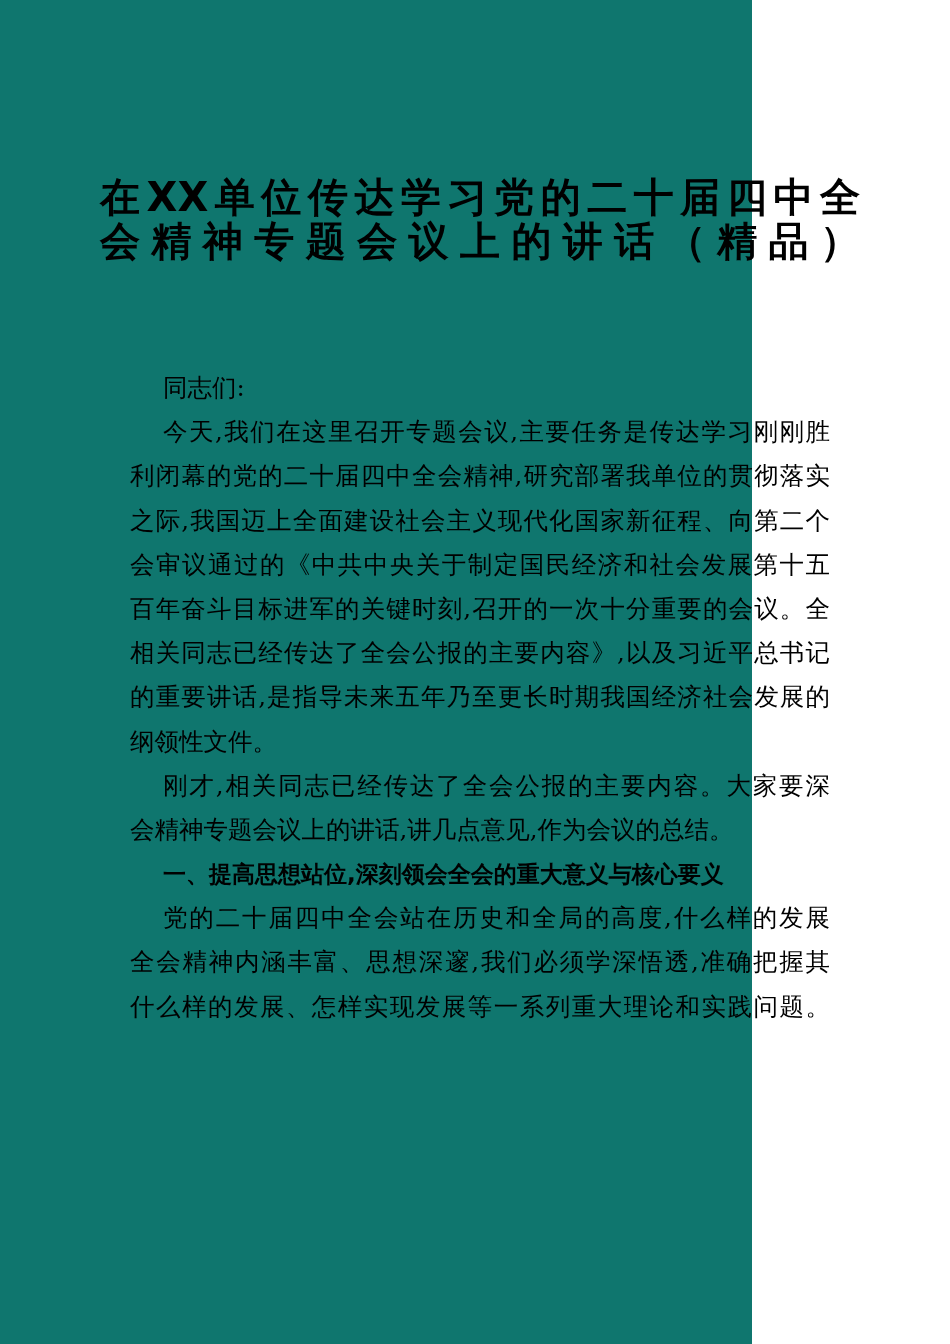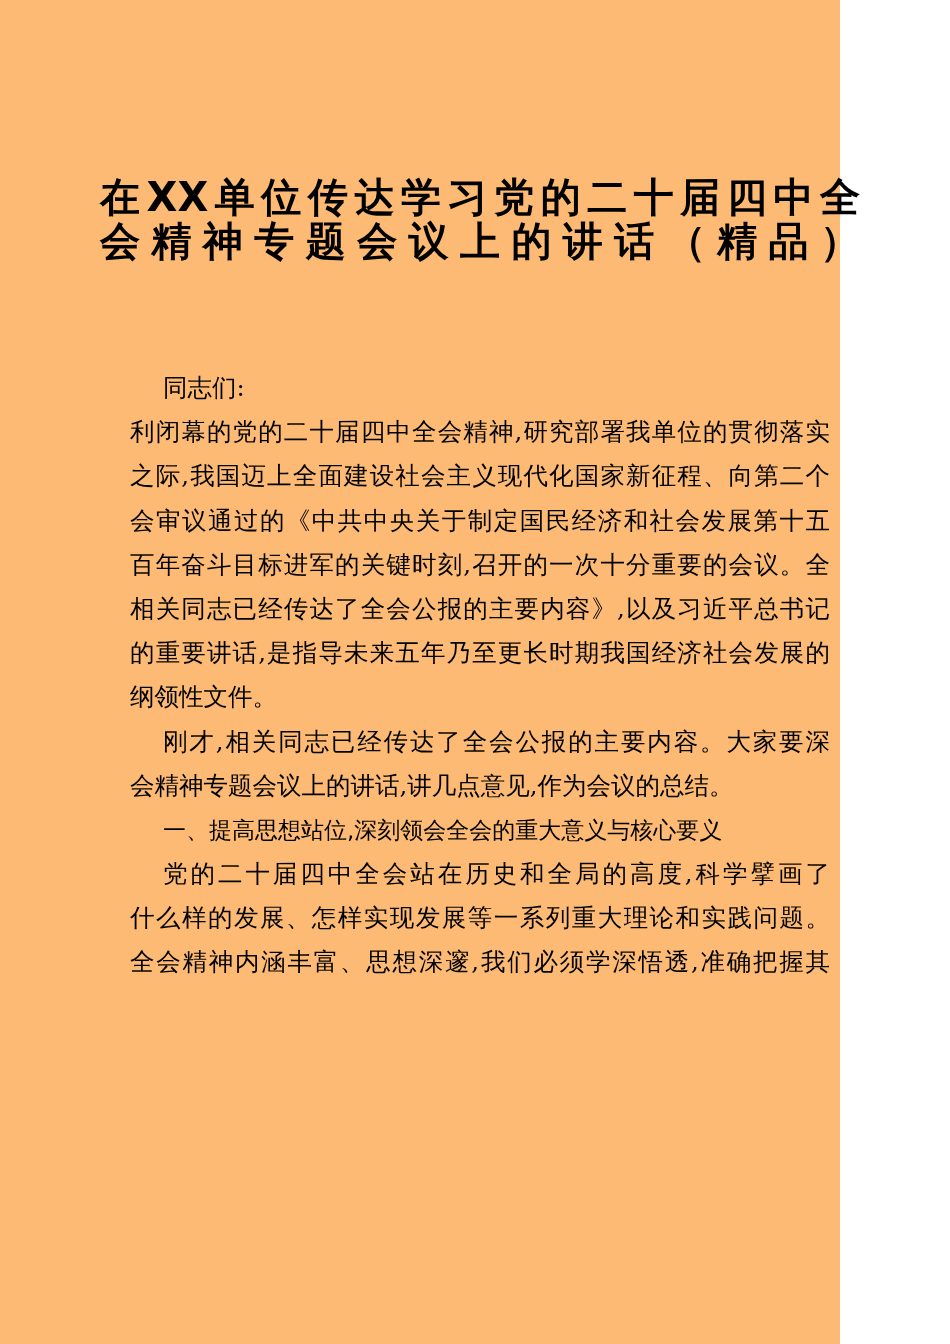--- a/index.html
+++ b/index.html
@@ -11,23 +11,23 @@
     width: 950px;
     height: 1344px;
     position: relative;
     overflow: hidden;
     color: #000000;
   }
   .page {
     position: absolute;
     left: 0;
     top: 0;
-    width: 840px;
+    width: 752px;
     height: 1344px;
-    background: #fdba74;
+    background: #0f766e;
   }
   .title {
     position: absolute;
     left: 100px;
     top: 170px;
     width: 760px;
     text-align: center;
     font-family: "DejaVu Sans", "Liberation Sans", sans-serif;
     font-weight: bold;
     font-size: 40px;
@@ -56,54 +56,55 @@
     text-align-last: justify;
   }
   .line.last {
     text-align-last: left;
   }
   .line.indent {
     padding-left: 33px;
   }
   .heading {
     font-family: "DejaVu Sans", "Liberation Sans", sans-serif;
-    font-weight: normal;
+    font-weight: bold;
     font-size: 23px;
   }
 </style>
 </head>
 <body>
 
 <div class="page">
 
   <div class="title">
     <span class="line">在XX单位传达学习党的二十届四中全</span>
     <span class="line">会精神专题会议上的讲话（精品）</span>
   </div>
 
   <div class="body-text">
     <span class="line last indent">同志们:</span>
 
     <div>
+      <span class="line indent">今天,我们在这里召开专题会议,主要任务是传达学习刚刚胜</span>
       <span class="line">利闭幕的党的二十届四中全会精神,研究部署我单位的贯彻落实</span>
       <span class="line">之际,我国迈上全面建设社会主义现代化国家新征程、向第二个</span>
       <span class="line">会审议通过的《中共中央关于制定国民经济和社会发展第十五</span>
       <span class="line">百年奋斗目标进军的关键时刻,召开的一次十分重要的会议。全</span>
       <span class="line">相关同志已经传达了全会公报的主要内容》,以及习近平总书记</span>
       <span class="line">的重要讲话,是指导未来五年乃至更长时期我国经济社会发展的</span>
       <span class="line last">纲领性文件。</span>
     </div>
 
     <div>
       <span class="line indent">刚才,相关同志已经传达了全会公报的主要内容。大家要深</span>
       <span class="line last">会精神专题会议上的讲话,讲几点意见,作为会议的总结。</span>
     </div>
 
     <span class="line last indent heading">一、提高思想站位,深刻领会全会的重大意义与核心要义</span>
 
     <div>
-      <span class="line indent">党的二十届四中全会站在历史和全局的高度,科学擘画了</span>
+      <span class="line indent">党的二十届四中全会站在历史和全局的高度,什么样的发展</span>
+      <span class="line">全会精神内涵丰富、思想深邃,我们必须学深悟透,准确把握其</span>
       <span class="line">什么样的发展、怎样实现发展等一系列重大理论和实践问题。</span>
-      <span class="line">全会精神内涵丰富、思想深邃,我们必须学深悟透,准确把握其</span>
     </div>
   </div>
 
 </div>
 
 </body></html>

